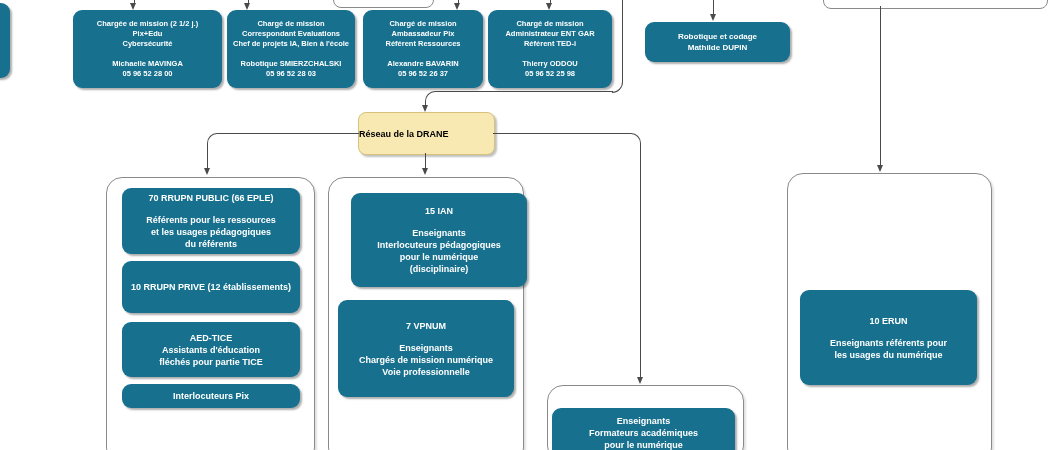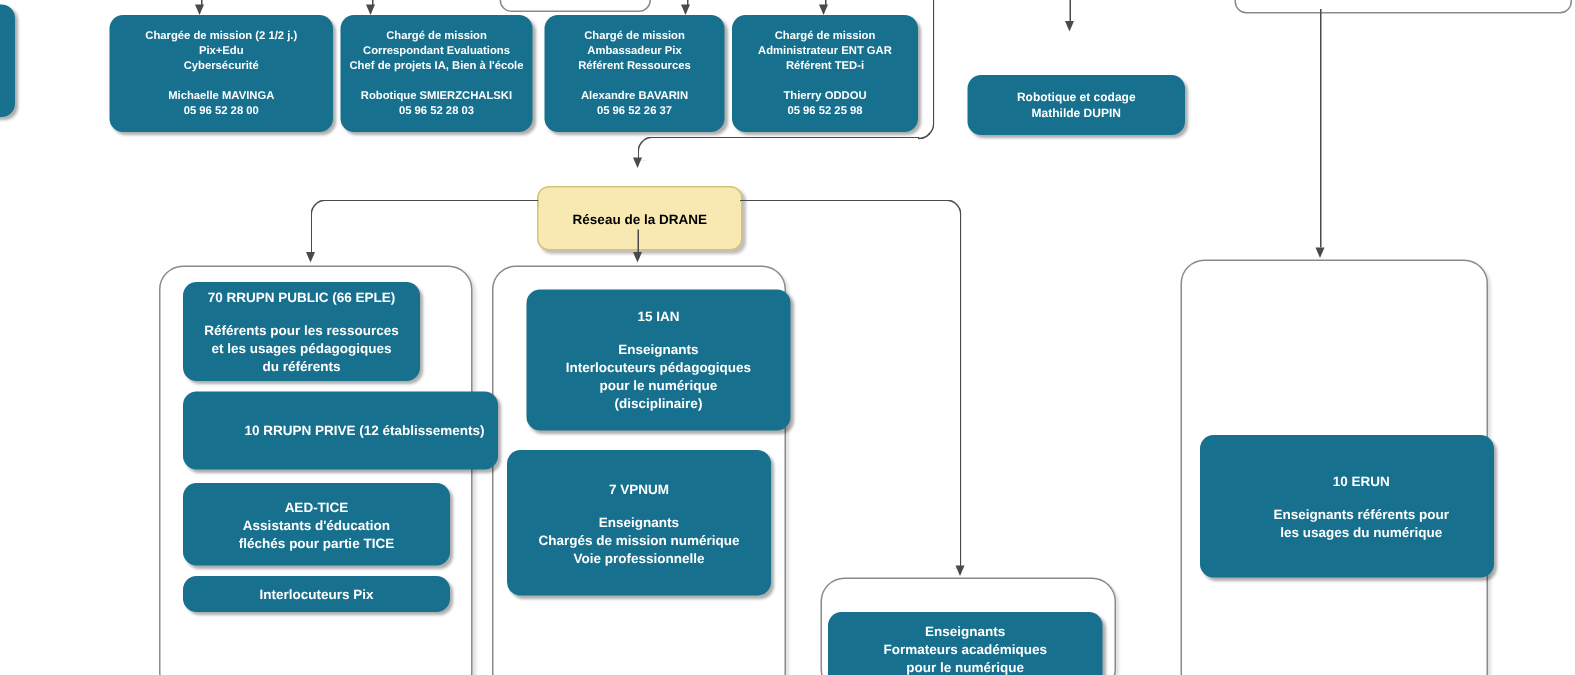--- a/index.html
+++ b/index.html
@@ -12,22 +12,22 @@
   .ibox{font-size:9px;line-height:12px;}
   .rbox{font-size:8px;line-height:11px;}
   .blk{width:100%;}
   .blk div{white-space:nowrap;}
   .gap{margin-top:10px;}
   .group{position:absolute;background:#fff;border:1px solid var(--container-border);
          border-radius:16px;box-shadow:2px 2px 2px rgba(0,0,0,.12);}
   .cut{position:absolute;background:#fff;border:1px solid var(--container-border);border-radius:8px;}
   .hubbox{position:absolute;background:var(--hub-fill);border:1px solid var(--hub-border);
           color:var(--hub-text);font-weight:bold;font-size:9px;border-radius:8px;
-          display:flex;align-items:center;justify-content:center;text-align:center;
-          box-shadow:2px 2px 2px rgba(0,0,0,.25);margin-top:12px;}
+          display:flex;align-items:center;text-align:center;
+          box-shadow:2px 2px 2px rgba(0,0,0,.25);}
   .seg{position:absolute;}
   .vline{border-left:1.5px solid var(--connector);}
   .corner-br{border-right:1.5px solid var(--connector);border-bottom:1.5px solid var(--connector);
              border-bottom-right-radius:12px;}
   .corner-tl{border-top:1.5px solid var(--connector);border-left:1.5px solid var(--connector);
              border-top-left-radius:10px;}
   .corner-tr{border-top:1.5px solid var(--connector);border-right:1.5px solid var(--connector);
              border-top-right-radius:10px;}
   .arrow-down{position:absolute;width:0;height:0;border-left:3.5px solid transparent;
               border-right:3.5px solid transparent;border-top:7px solid var(--connector);}
@@ -91,21 +91,21 @@
         <div>Référent TED-i</div>
       </div>
     <div class="blk gap">
         <div>Thierry ODDOU</div>
         <div>05 96 52 25 98</div>
       </div>
   </div>
 
   <div class="seg vline" style="left:713px;top:0;height:14px;"></div>
   <div class="arrow-down" style="left:710px;top:14px;"></div>
-  <div class="node rbox" style="left:645px;top:22px;width:145px;height:40px;margin-top:28px;">
+  <div class="node rbox" style="left:645px;top:22px;width:145px;height:40px;">
     <div class="blk">
         <div>Robotique et codage</div>
         <div>Mathilde DUPIN</div>
       </div>
   </div>
 
   <div class="seg vline" style="left:880px;top:6px;height:159px;"></div>
   <div class="arrow-down" style="left:877px;top:165px;"></div>
 
   <div class="seg corner-br" style="left:612px;top:0;width:10px;height:92px;"></div>
@@ -123,31 +123,31 @@
   <div class="arrow-down" style="left:636.5px;top:377px;"></div>
 
   <div class="seg vline" style="left:424.5px;top:153px;height:16px;"></div>
   <div class="arrow-down" style="left:421.5px;top:168px;"></div>
 
   <div class="group" style="left:106px;top:177px;width:207px;height:285px;"></div>
   <div class="group" style="left:328px;top:177px;width:194px;height:285px;"></div>
   <div class="group" style="left:547px;top:385px;width:195px;height:75px;"></div>
   <div class="group" style="left:787px;top:173px;width:203px;height:289px;"></div>
 
-  <div class="node ibox" style="left:122px;top:188px;width:158px;height:66px;">
+  <div class="node ibox" style="left:122px;top:188px;width:178px;height:66px;">
     <div class="blk">
         <div>70 RRUPN PUBLIC (66 EPLE)</div>
       </div>
     <div class="blk gap">
         <div>Référents pour les ressources</div>
         <div>et les usages pédagogiques</div>
         <div>du référents</div>
       </div>
   </div>
-  <div class="node ibox" style="left:122px;top:261px;width:178px;height:52px;padding-left:32px;">
+  <div class="node ibox" style="left:122px;top:261px;width:178px;height:52px;">
     <div class="blk">
         <div>10 RRUPN PRIVE (12 établissements)</div>
       </div>
   </div>
   <div class="node ibox" style="left:122px;top:322px;width:178px;height:55px;">
     <div class="blk">
         <div>AED-TICE</div>
         <div>Assistants d'éducation</div>
         <div>fléchés pour partie TICE</div>
       </div>
@@ -181,21 +181,21 @@
   </div>
 
   <div class="node ibox topalign" style="left:552px;top:408px;width:183px;height:55px;">
     <div class="blk">
         <div>Enseignants</div>
         <div>Formateurs académiques</div>
         <div>pour le numérique</div>
       </div>
   </div>
 
-  <div class="node ibox" style="left:800px;top:290px;width:177px;height:95px;padding-left:19px;">
+  <div class="node ibox" style="left:800px;top:290px;width:177px;height:95px;">
     <div class="blk">
         <div>10 ERUN</div>
       </div>
     <div class="blk gap">
         <div>Enseignants référents pour</div>
         <div>les usages du numérique</div>
       </div>
   </div>
 
 </div>

